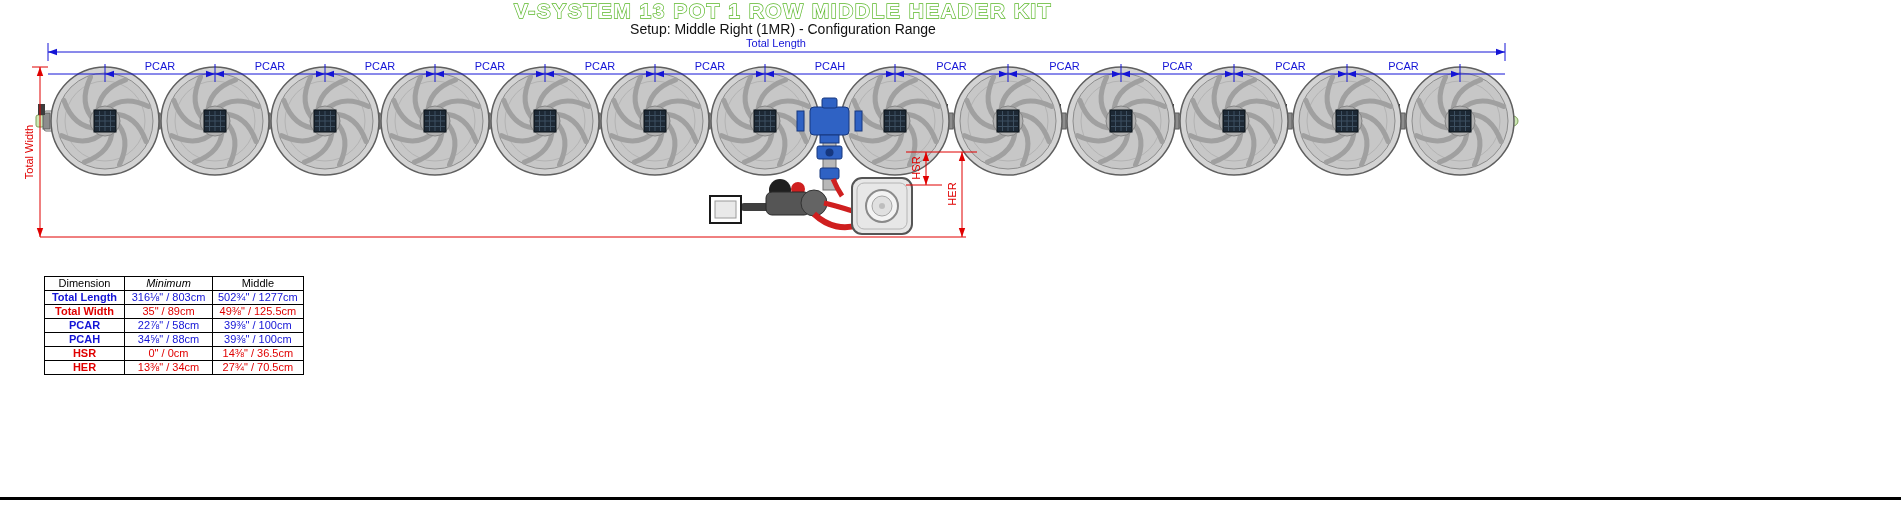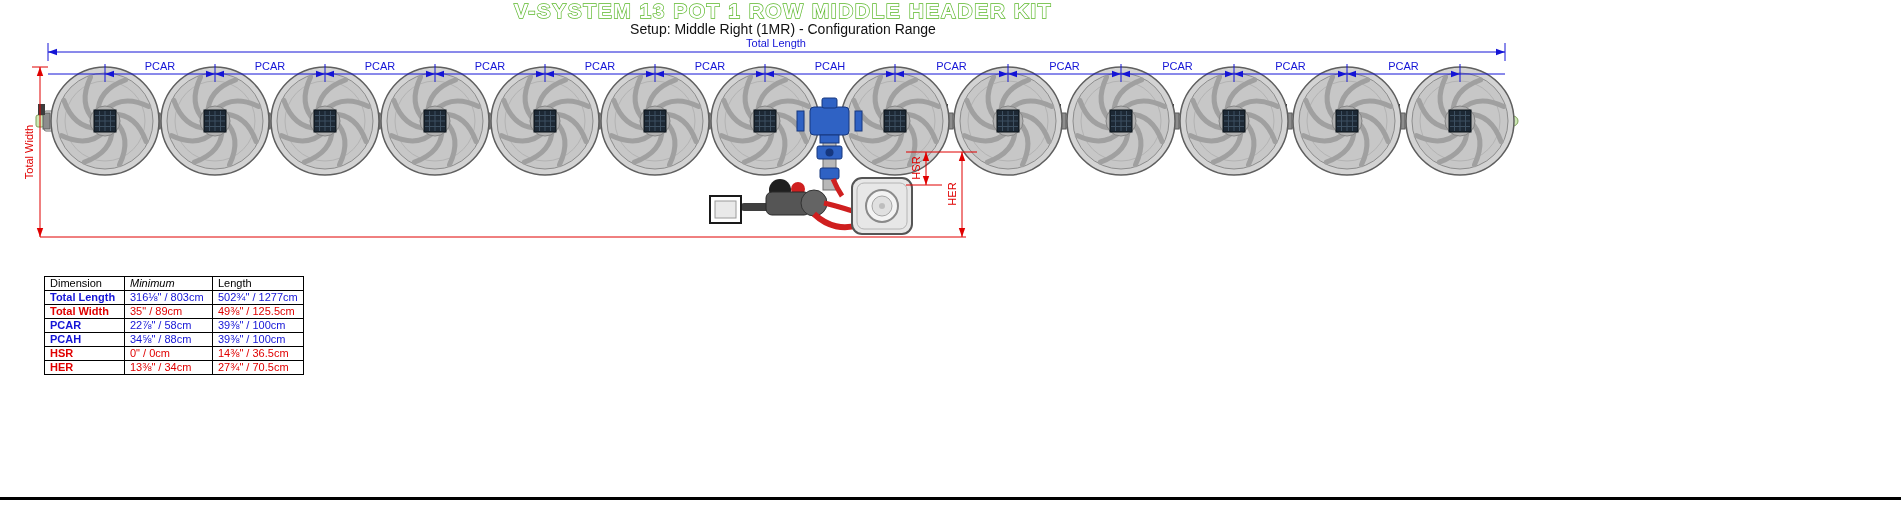--- a/index.html
+++ b/index.html
@@ -5,21 +5,21 @@
   *{margin:0;padding:0;box-sizing:border-box;}
   html,body{width:1901px;height:509px;background:#ffffff;position:relative;overflow:hidden;
     font-family:"Liberation Sans",sans-serif;}
   #header-svg{position:absolute;top:0;left:0;}
   .title-text{font-family:"Liberation Sans",sans-serif;font-size:21px;font-weight:bold;
     letter-spacing:1.5px;fill:#ffffff;stroke-width:1.4px;paint-order:stroke fill;}
   .subtitle-text{font-family:"Liberation Sans",sans-serif;font-size:14px;fill:#111111;}
   #diagram-svg{position:absolute;top:38px;left:0;}
   #spec-table{position:absolute;left:44px;top:276px;border-collapse:collapse;font-size:11px;color:#000;}
   #spec-table th,#spec-table td{border:1px solid #000;padding:0 5px;height:13.5px;line-height:13px;
-    text-align:left;white-space:nowrap;}
+    text-align:center;white-space:nowrap;}
   #spec-table th{font-weight:normal;color:#000;}
   #spec-table th:nth-child(1){width:80px;}
   #spec-table th:nth-child(2){width:88px;font-style:italic;}
   #spec-table th:nth-child(3){width:90px;}
   td.dim{font-weight:bold;}
   #bottom-line{position:absolute;left:0;top:497px;width:1901px;height:3px;background:#000;}
 </style>
 </head>
 <body>
 
@@ -487,21 +487,21 @@
       <polygon points="962,237 958.8,228 965.2,228" fill="#e00000"></polygon>
       <text x="956" y="194" text-anchor="middle" fill="#e00000" font-size="11" font-family="Liberation Sans, sans-serif" transform="rotate(-90 956 194)">HER</text>
     </g>
   </svg>
 
 <table id="spec-table">
   <thead>
       <tr id="spec-head">
         <th>Dimension</th>
         <th>Minimum</th>
-        <th>Length</th>
+        <th>Middle</th>
       </tr>
     </thead>
   <tbody id="spec-body">
       <tr style="color: rgb(20, 20, 214);">
         <td class="dim">Total Length</td>
         <td class="val">316⅛" / 803cm</td>
         <td class="val">502¾" / 1277cm</td>
       </tr>
       <tr style="color: rgb(224, 0, 0);">
         <td class="dim">Total Width</td>

